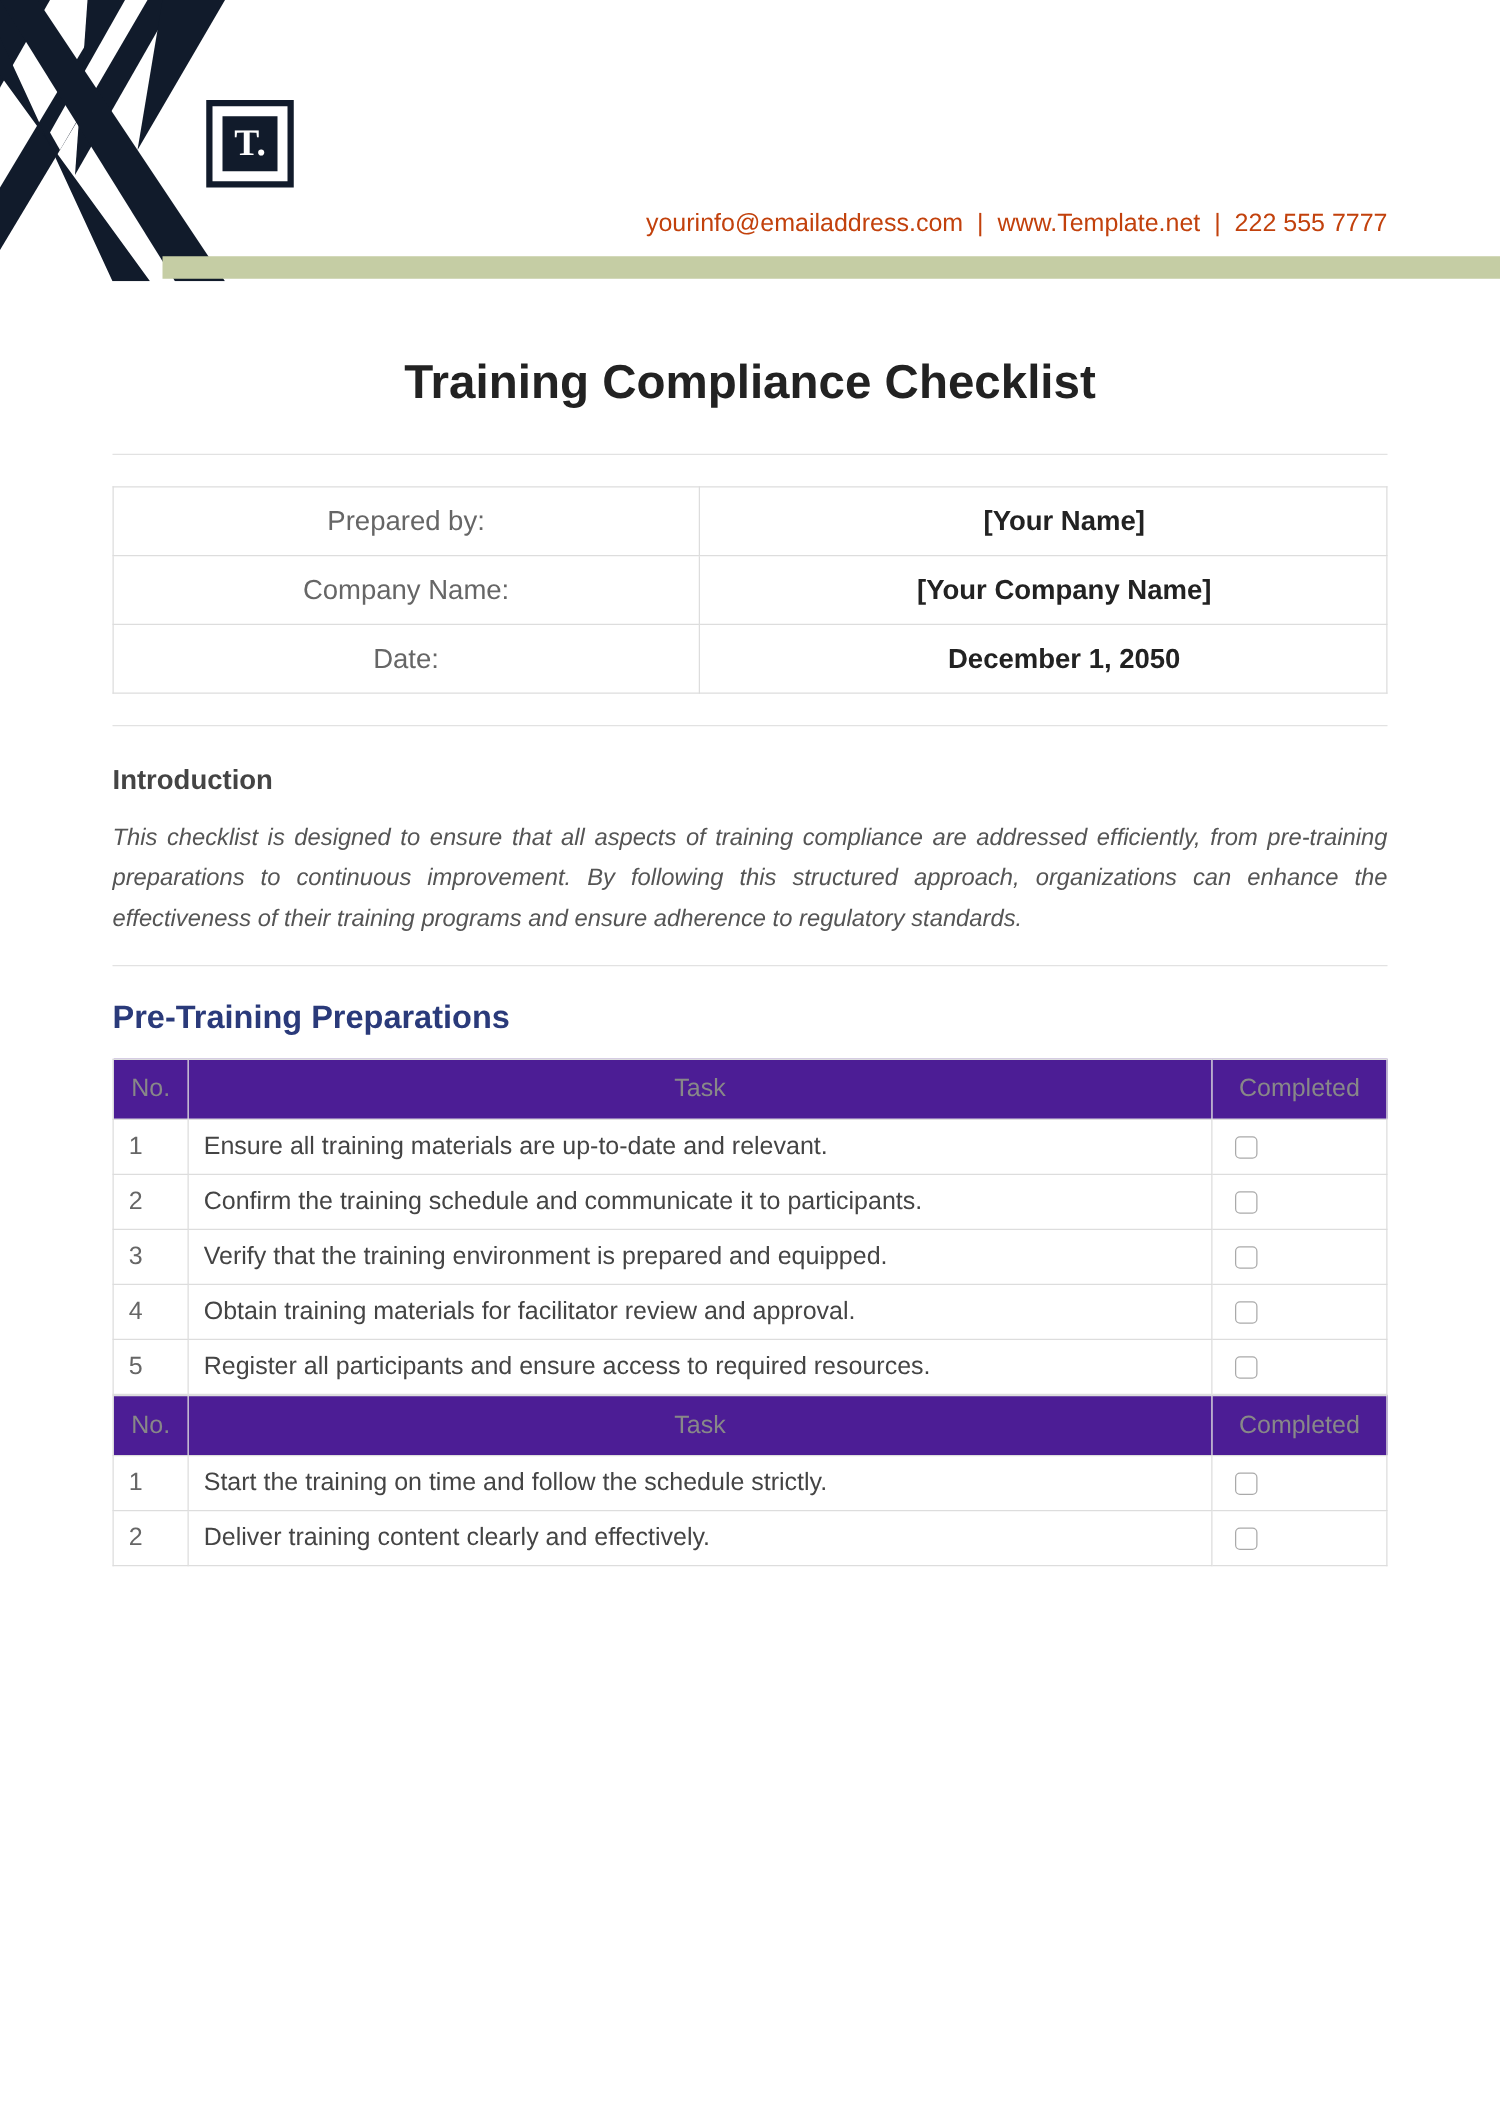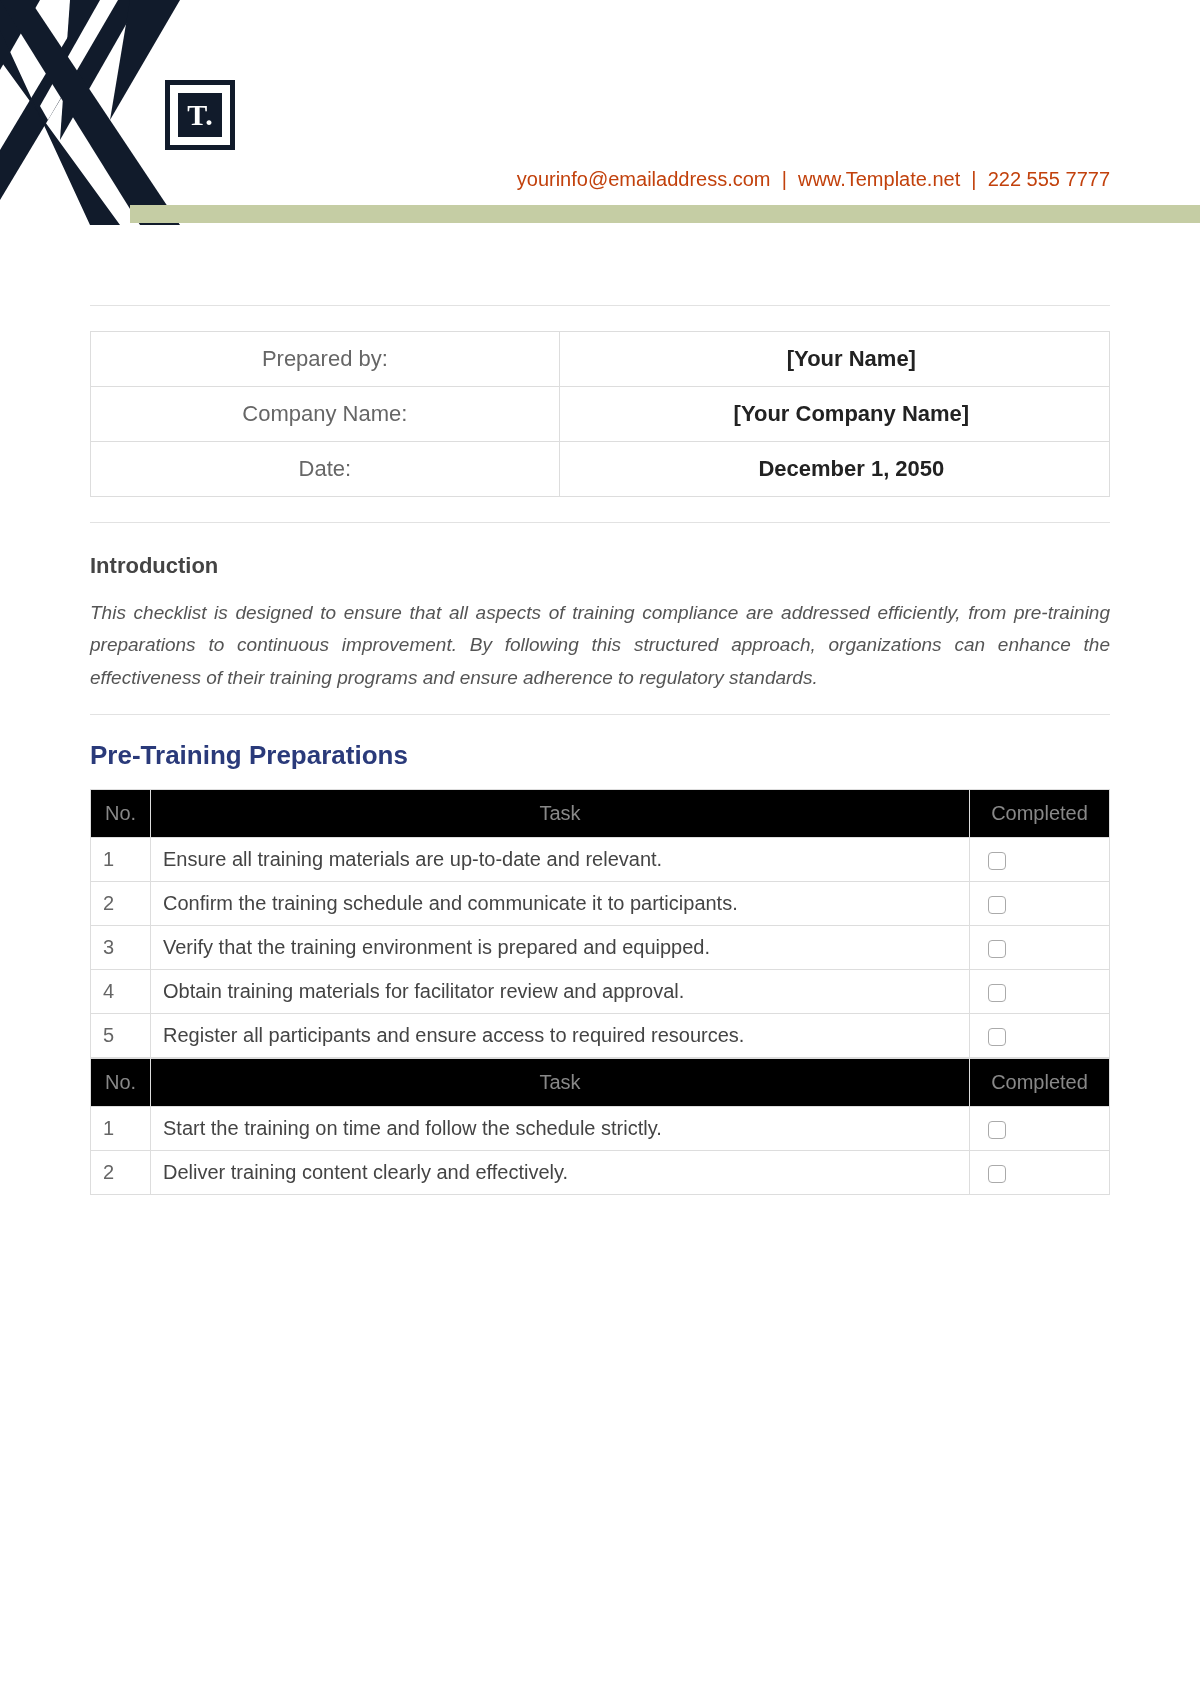--- a/index.html
+++ b/index.html
@@ -115,21 +115,21 @@
     font-weight: bold;
     color: #2a3a7a;
     margin: 25px 0 18px 0;
   }
   .task-table {
     width: 100%;
     border-collapse: collapse;
     font-size: 20px;
   }
   .task-table th {
-    background: #000000;
+    background: #4c1d95;
     color: #888;
     font-weight: normal;
     padding: 12px 10px;
     border: 1px solid #ddd;
     text-align: center;
     font-size: 20px;
   }
   .task-table td {
     border: 1px solid #ddd;
     padding: 10px 12px;
@@ -169,20 +169,21 @@
       <span>yourinfo@emailaddress.com</span>
       &nbsp;|&nbsp;
       <span>www.Template.net</span>
       &nbsp;|&nbsp;
       <span>222 555 7777</span>
     </div>
     <div class="green-bar"></div>
   </div>
 
   <div class="content">
+    <h1 class="title">Training Compliance Checklist</h1>
     <hr class="sep">
 
     <table class="meta-table">
       <tbody>
           <tr>
         <td class="label">Prepared by:</td>
         <td class="value">[Your Name]</td>
       </tr>
       <tr>
         <td class="label">Company Name:</td>

